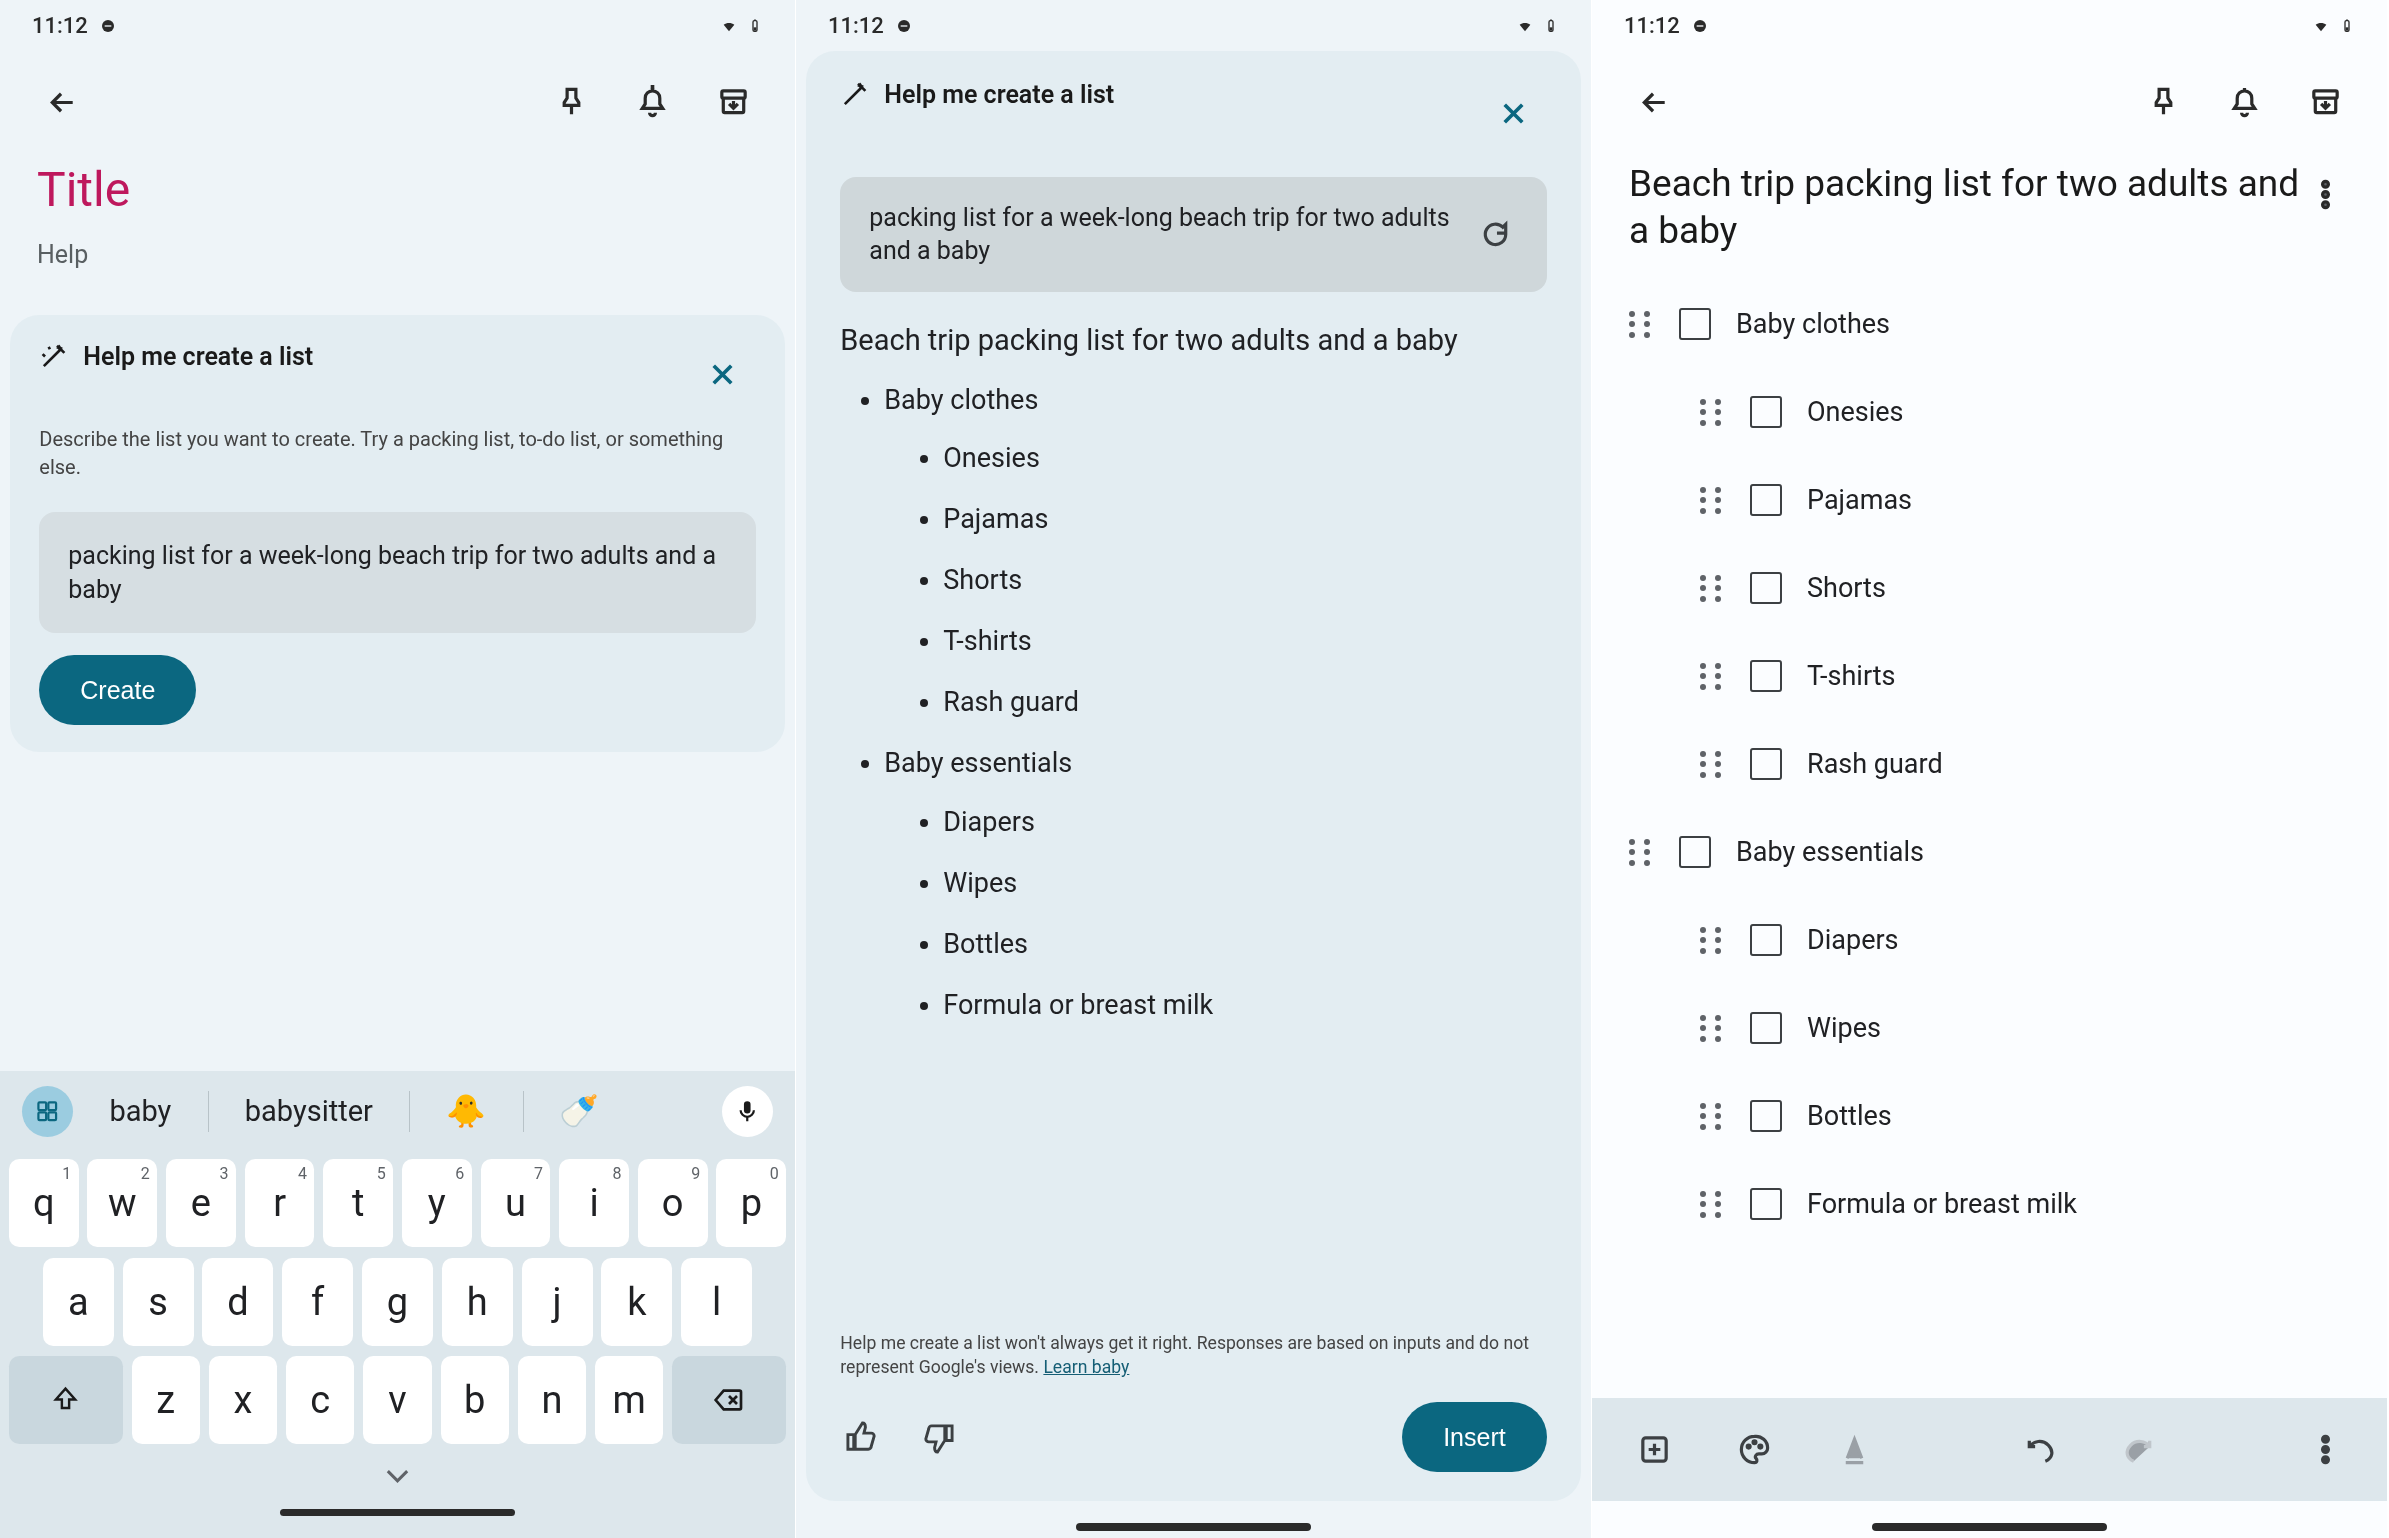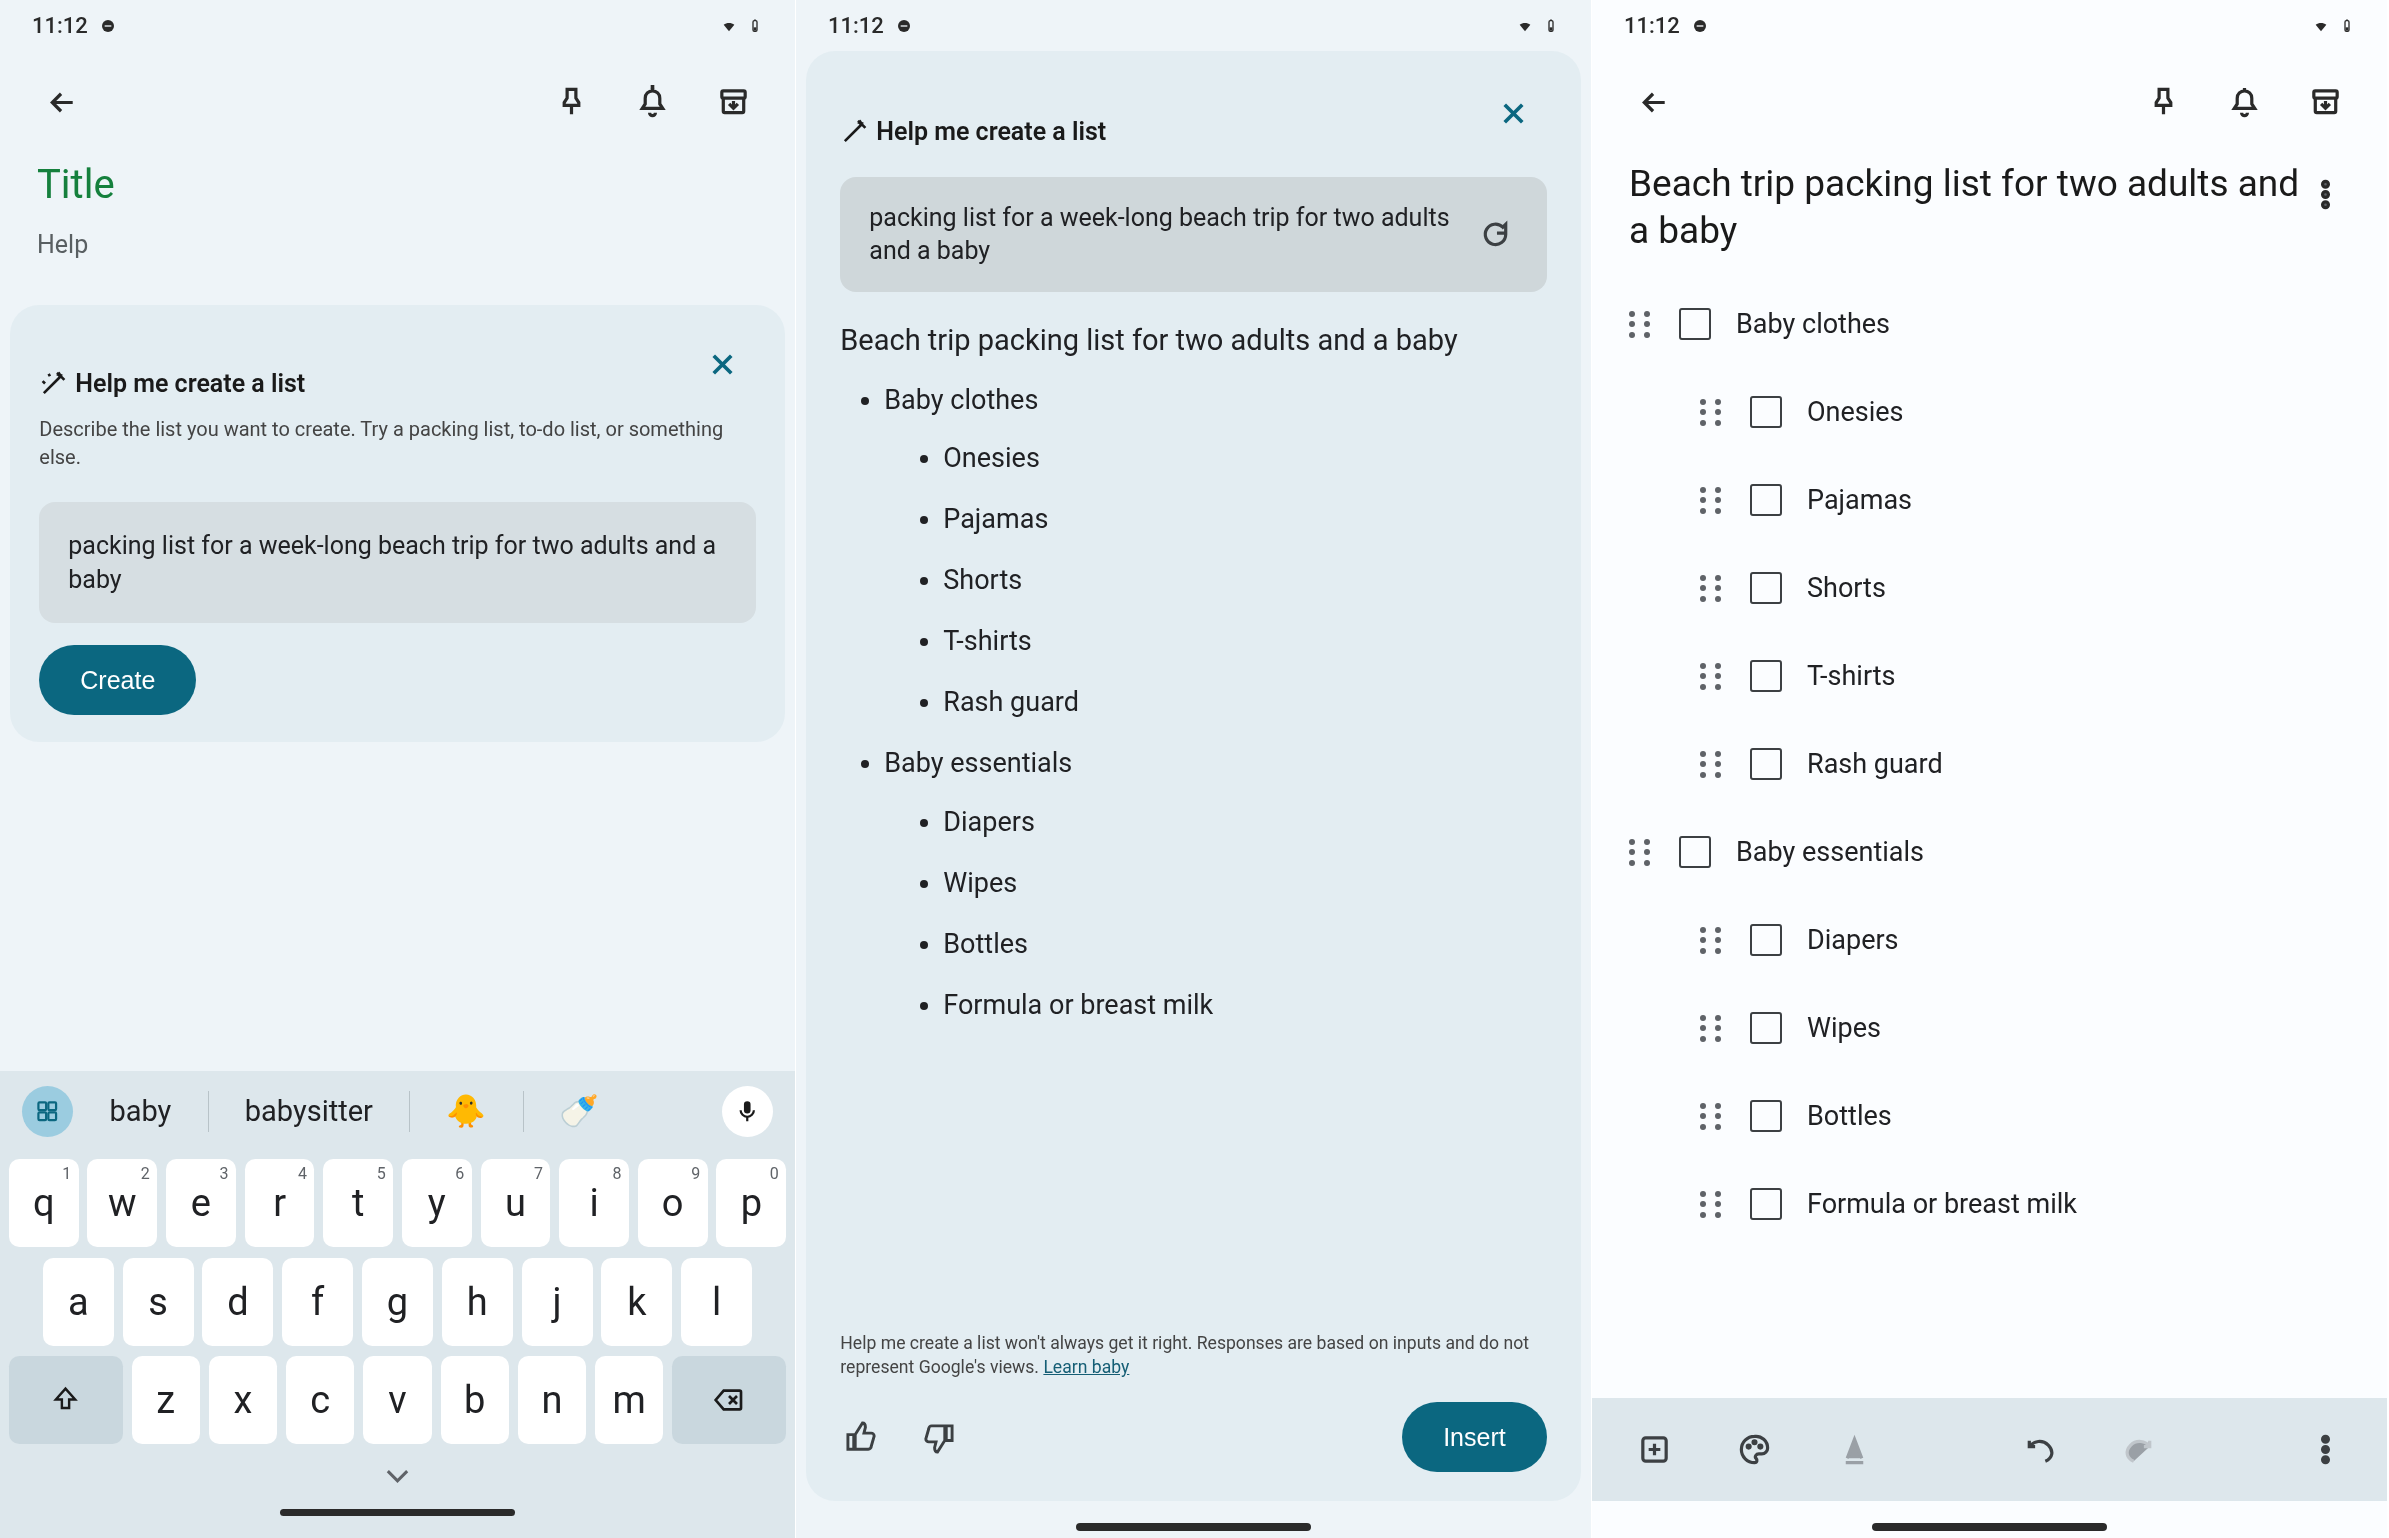--- a/index.html
+++ b/index.html
@@ -49,37 +49,37 @@
     display:flex;
     align-items:center;
     justify-content:center;
     border-radius: 50%;
     cursor: pointer;
   }
   .icon-btn svg { width: 35px; height: 35px; fill:none; stroke:#2a2a2a; stroke-width:2.2; }
   
   .note-area { padding: 7.4px 37px 0 37px; }
   .note-title-ph {
-    font-size: 40px;
-    color: #15803d;
+    font-size: 48px;
+    color: #be185d;
     font-weight: 400;
   }
   .note-body-ph {
     font-size: 25px;
     color: #595f62;
     margin-top: 22px;
   }
   
   .ai-panel {
     margin: 46px 10.3px 0 10.3px;
     background: #e3edf2;
     border-radius: 29px;
     padding: 26.5px 29px;
   }
-  .ai-header { display:flex; align-items:flex-end; gap:7px; }
+  .ai-header { display:flex; align-items:flex-start; gap:15px; }
   .ai-header .title { font-size: 25px; font-weight: 600; color:#1a1a1a; }
   .ai-header .close { margin-left:auto; }
   .ai-desc { font-size: 20px; color:#444; margin-top: 17.6px; line-height:1.4; }
   .ai-input {
     margin-top: 31px;
     background:#d6dee2;
     border-radius: 16px;
     padding: 26.5px 29px;
     font-size: 25px;
     color:#202124;

